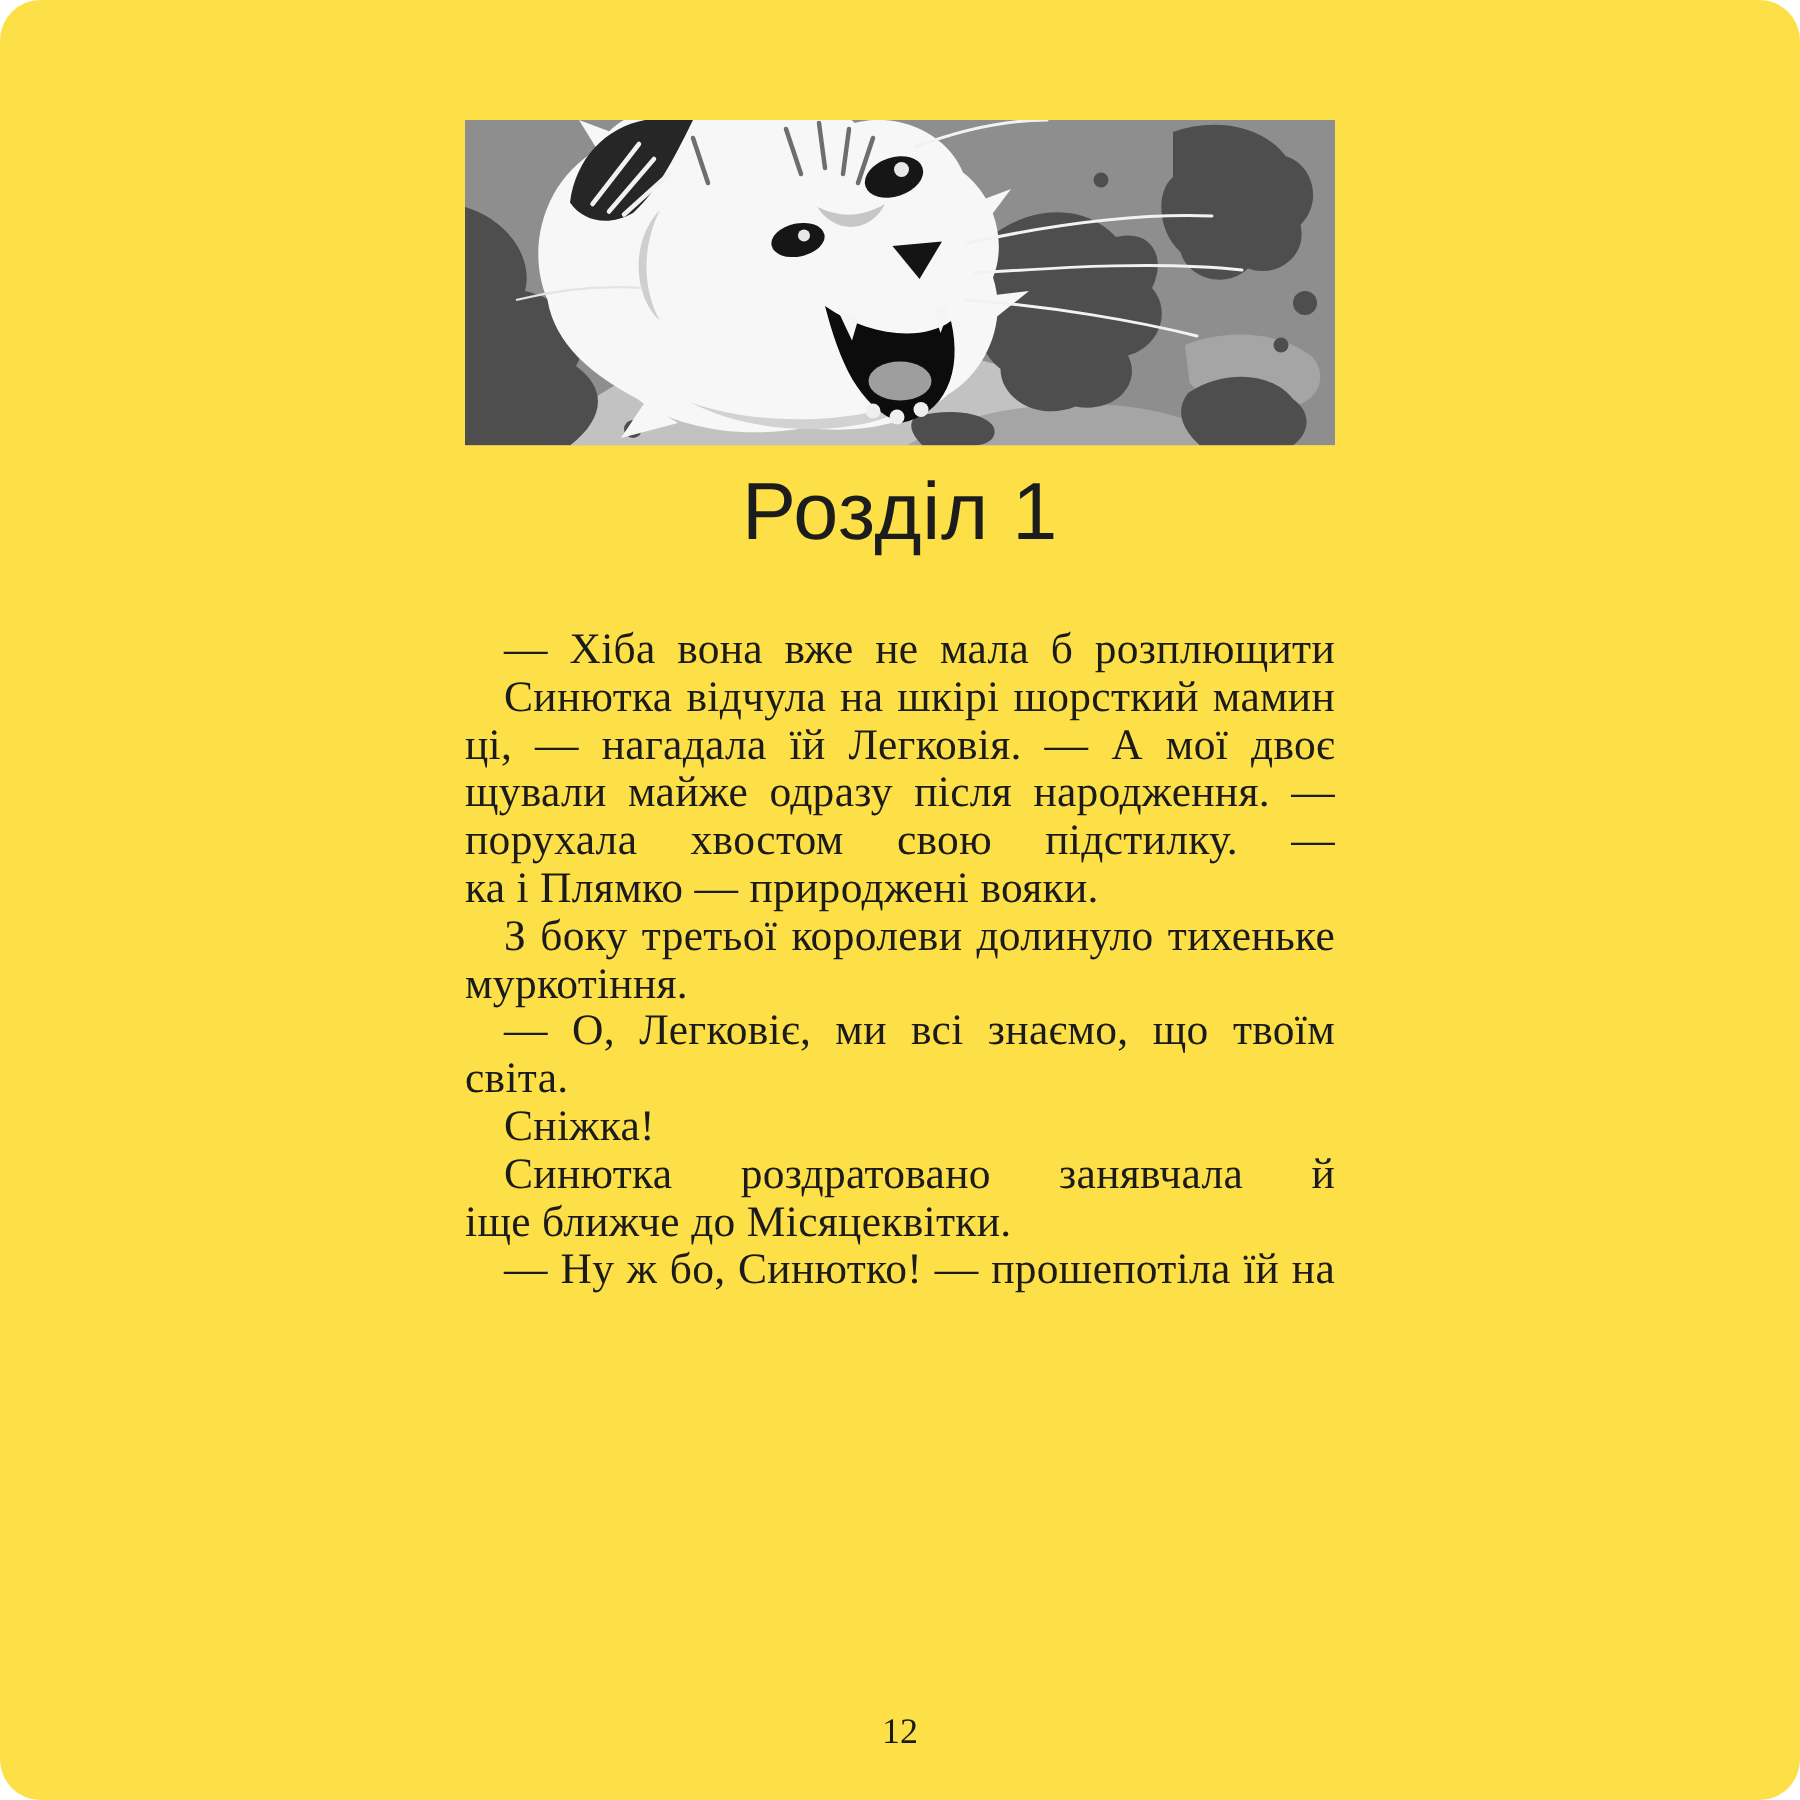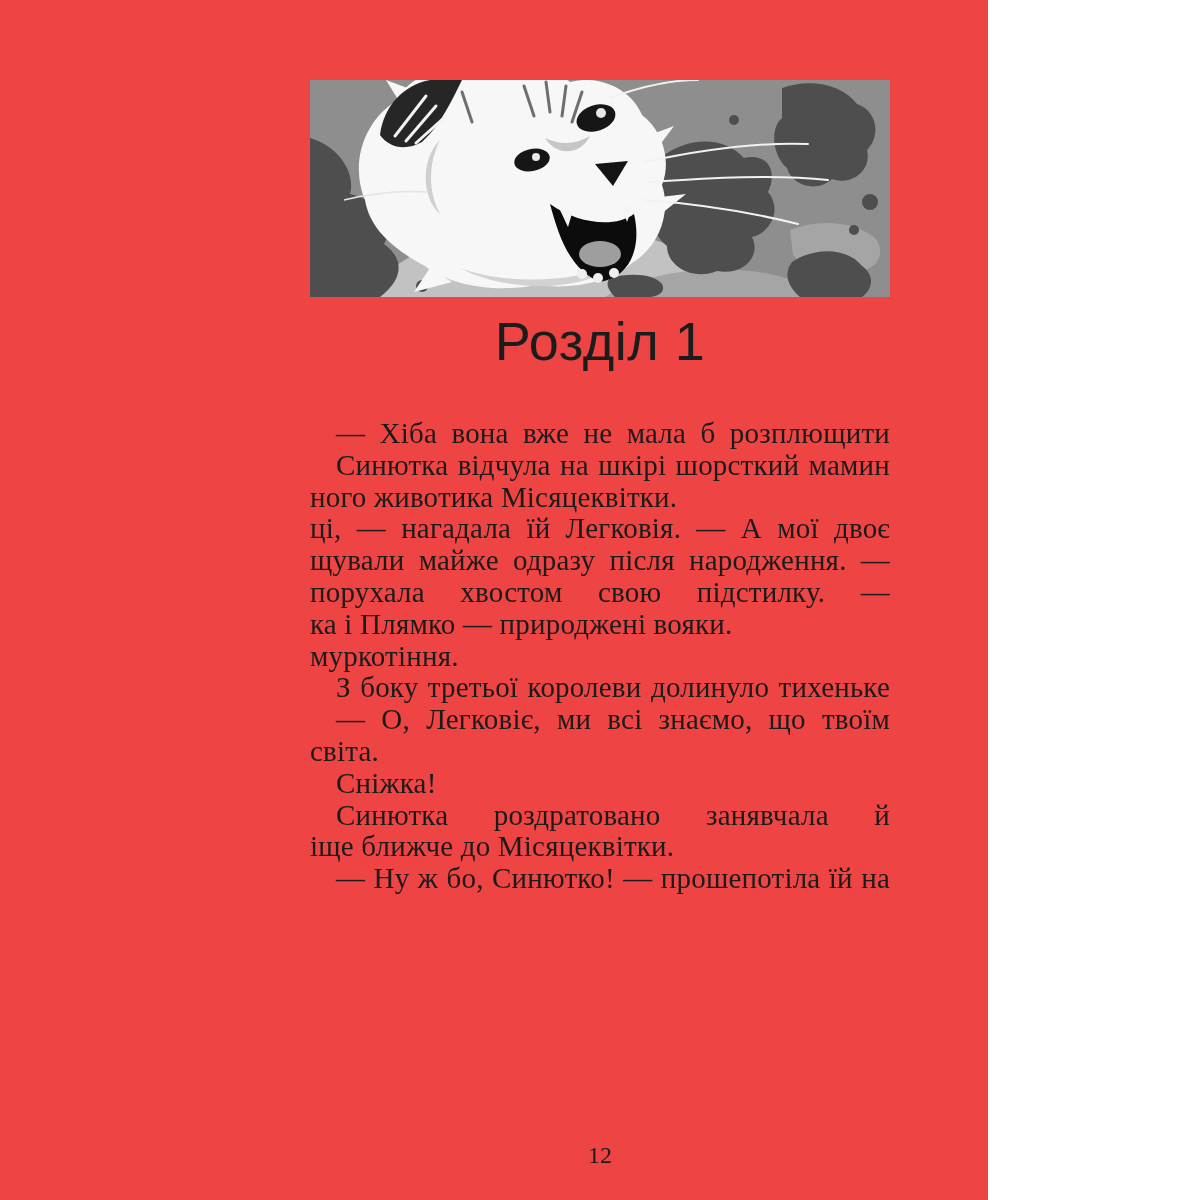--- a/index.html
+++ b/index.html
@@ -2,25 +2,26 @@
 <html><head>
 <meta charset="utf-8">
 <style>
   html, body {
     margin: 0;
     padding: 0;
     background: #ffffff;
   }
   .page {
     position: relative;
-    width: 988px;
+    width: 1200px;
     height: 1200px;
-    background: #ef4444;
+    background: #fde047;
     overflow: hidden;
     font-family: "Liberation Serif", serif;
+    border-radius: 27px;
   }
   .illustration {
     position: absolute;
     left: 310px;
     top: 80px;
     width: 580px;
     height: 217px;
     margin: 0;
     overflow: hidden;
   }
@@ -154,27 +155,26 @@
       </g>
       <path d="M118,112 C88,110 58,114 34,120" stroke="#e4e4e4" stroke-width="1.5" fill="none"></path>
     </svg>
   </figure>
 
   <h1 class="chapter-title">Розділ 1</h1>
 
   <div class="body-text">
     <div class="line indent just">— Хіба вона вже не мала б розплющити очі?</div>
     <div class="line indent just">Синютка відчула на шкірі шорсткий мамин</div>
-    <div class="line">ного животика Місяцеквітки.</div>
     <div class="line just">ці, — нагадала їй Легковія. — А мої двоє порозплю-</div>
     <div class="line just">щували майже одразу після народження. — Кішка</div>
     <div class="line just">порухала хвостом свою підстилку. — Леопардонь-</div>
     <div class="line">ка і Плямко — природжені вояки.</div>
+    <div class="line indent just">З боку третьої королеви долинуло тихеньке</div>
     <div class="line">муркотіння.</div>
-    <div class="line indent just">З боку третьої королеви долинуло тихеньке</div>
     <div class="line indent just">— О, Легковіє, ми всі знаємо, що твоїм двом</div>
     <div class="line">світа.</div>
     <div class="line indent">Сніжка!</div>
     <div class="line indent just">Синютка роздратовано занявчала й підсунулась</div>
     <div class="line">іще ближче до Місяцеквітки.</div>
     <div class="line indent just">— Ну ж бо, Синютко! — прошепотіла їй на вуш-</div>
   </div>
 
   <div class="page-number">12</div>
 

